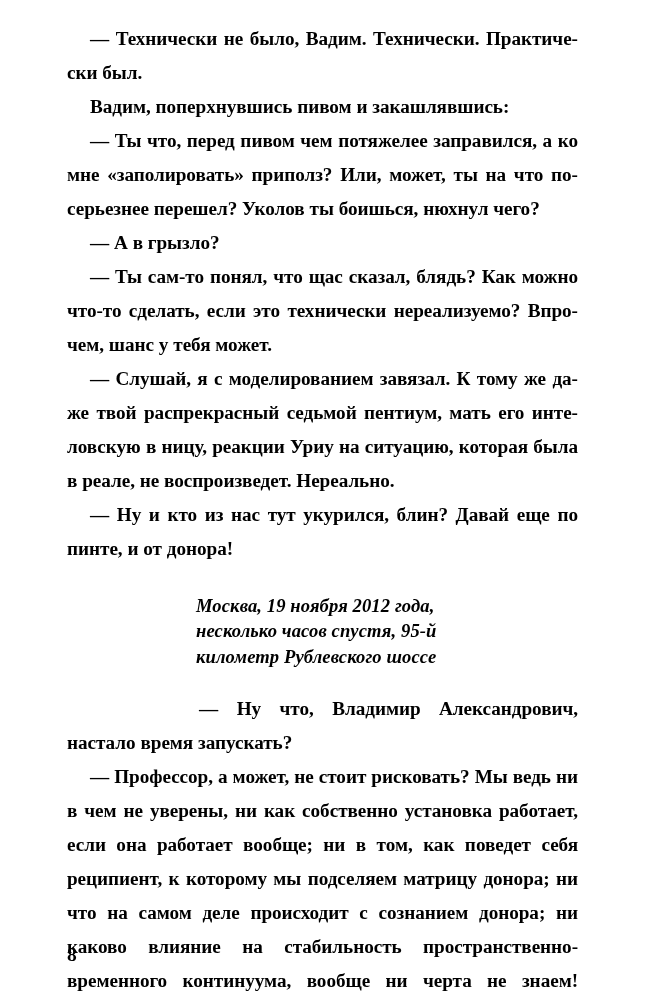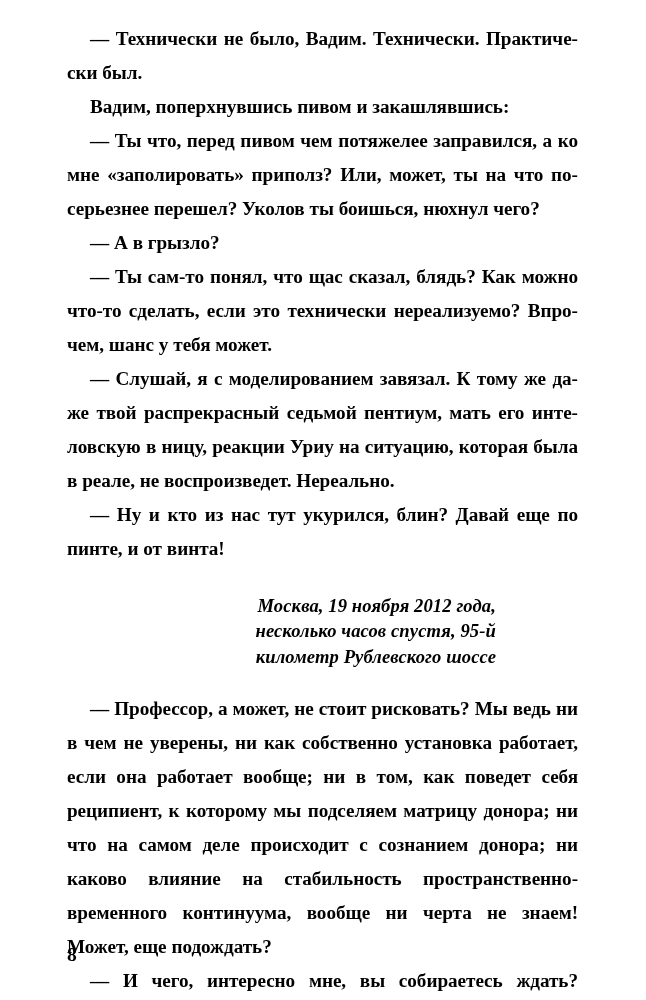--- a/index.html
+++ b/index.html
@@ -50,21 +50,21 @@
   }
 
   
   .scene-heading {
     margin: 0;
     padding: 0;
     font-size: 18.6px;
     line-height: 25.4px;
     font-style: italic;
     font-weight: bold;
-    text-align: right;
+    text-align: left;
     text-indent: 0;
     margin-left: 129px;
     width: 300px;
     letter-spacing: 0.1px;
   }
 
   .spacer-before-heading { height: 27px; }
   .spacer-after-heading  { height: 23px; }
 
   
@@ -88,28 +88,29 @@
 <div class="page">
 
   <div class="text-block">
 
     <p class="para">— Технически не было, Вадим. Технически. Практиче­ски был.</p>
     <p class="para">Вадим, поперхнувшись пивом и закашлявшись:</p>
     <p class="para">— Ты что, перед пивом чем потяжелее заправился, а ко мне «заполировать» приполз? Или, может, ты на что по­серьезнее перешел? Уколов ты боишься, нюхнул чего?</p>
     <p class="para">— А в грызло?</p>
     <p class="para">— Ты сам-то понял, что щас сказал, блядь? Как можно что-то сделать, если это технически нереализуемо? Впро­чем, шанс у тебя может.</p>
     <p class="para">— Слушай, я с моделированием завязал. К тому же да­же твой распрекрасный седьмой пентиум, мать его инте­ловскую в ницу, реакции Уриу на ситуацию, которая была в реале, не воспроизведет. Нереально.</p>
-    <p class="para">— Ну и кто из нас тут укурился, блин? Давай еще по пинте, и от винта!</p>
+    <p class="para">— Ну и кто из нас тут укурился, блин? Давай еще по пинте, и от донора!</p>
 
     <div class="spacer-before-heading"></div>
 
     <p class="scene-heading">Москва, 19 ноября 2012 года, несколько часов спустя, 95-й километр Рублевского шоссе</p>
 
     <div class="spacer-after-heading"></div>
 
+    <p class="para deep-indent">— Ну что, Владимир Александрович, наста­ло время запускать?</p>
     <p class="para">— Профессор, а может, не стоит рисковать? Мы ведь ни в чем не уверены, ни как собственно установка работает, если она работает вообще; ни в том, как поведет себя реципиент, к которому мы подселяем матрицу донора; ни что на самом деле происходит с сознанием донора; ни каково влияние на стабильность пространственно-временного континуума, во­обще ни черта не знаем! Может, еще подождать?</p>
     <p class="para">— И чего, интересно мне, вы собираетесь ждать? Второго пришествия злобного клиента? Мы в прошлый месяц пер­вое-то чудом пережили. Вы уже год имеете «вроде бы рабо­тающую» модель установки. И как вы прикажете убедиться в ее работоспособности без реального эксперимента над людьми? Собачек и коней вы уже год пытаетесь перенести, и что? Даже если сознание Буцефала, Джульбарса или ваше­го любимого коня Олега и было как-то изменено, это никак</p>
 
   </div>
 
   <div class="page-number">8</div>
 
 </div>
 
 </body></html>

